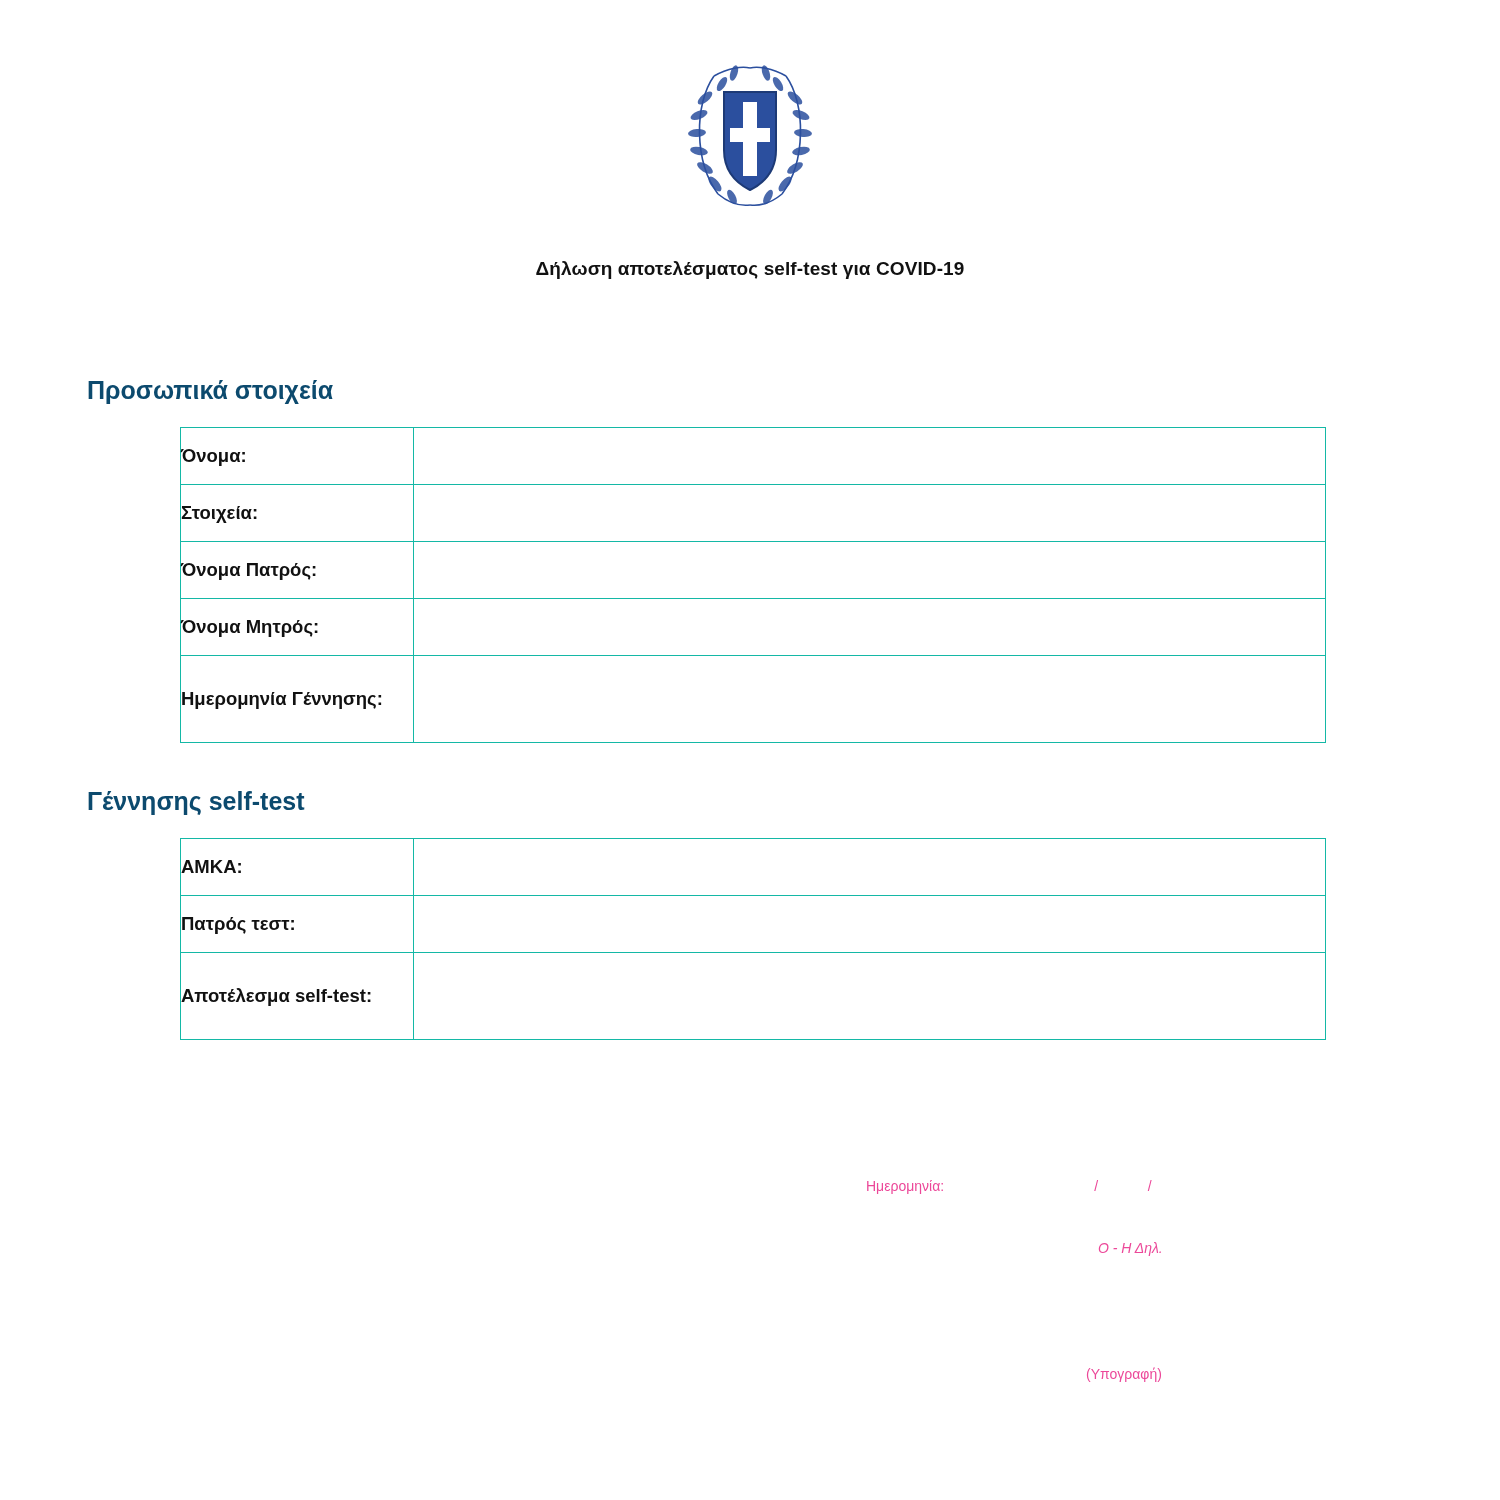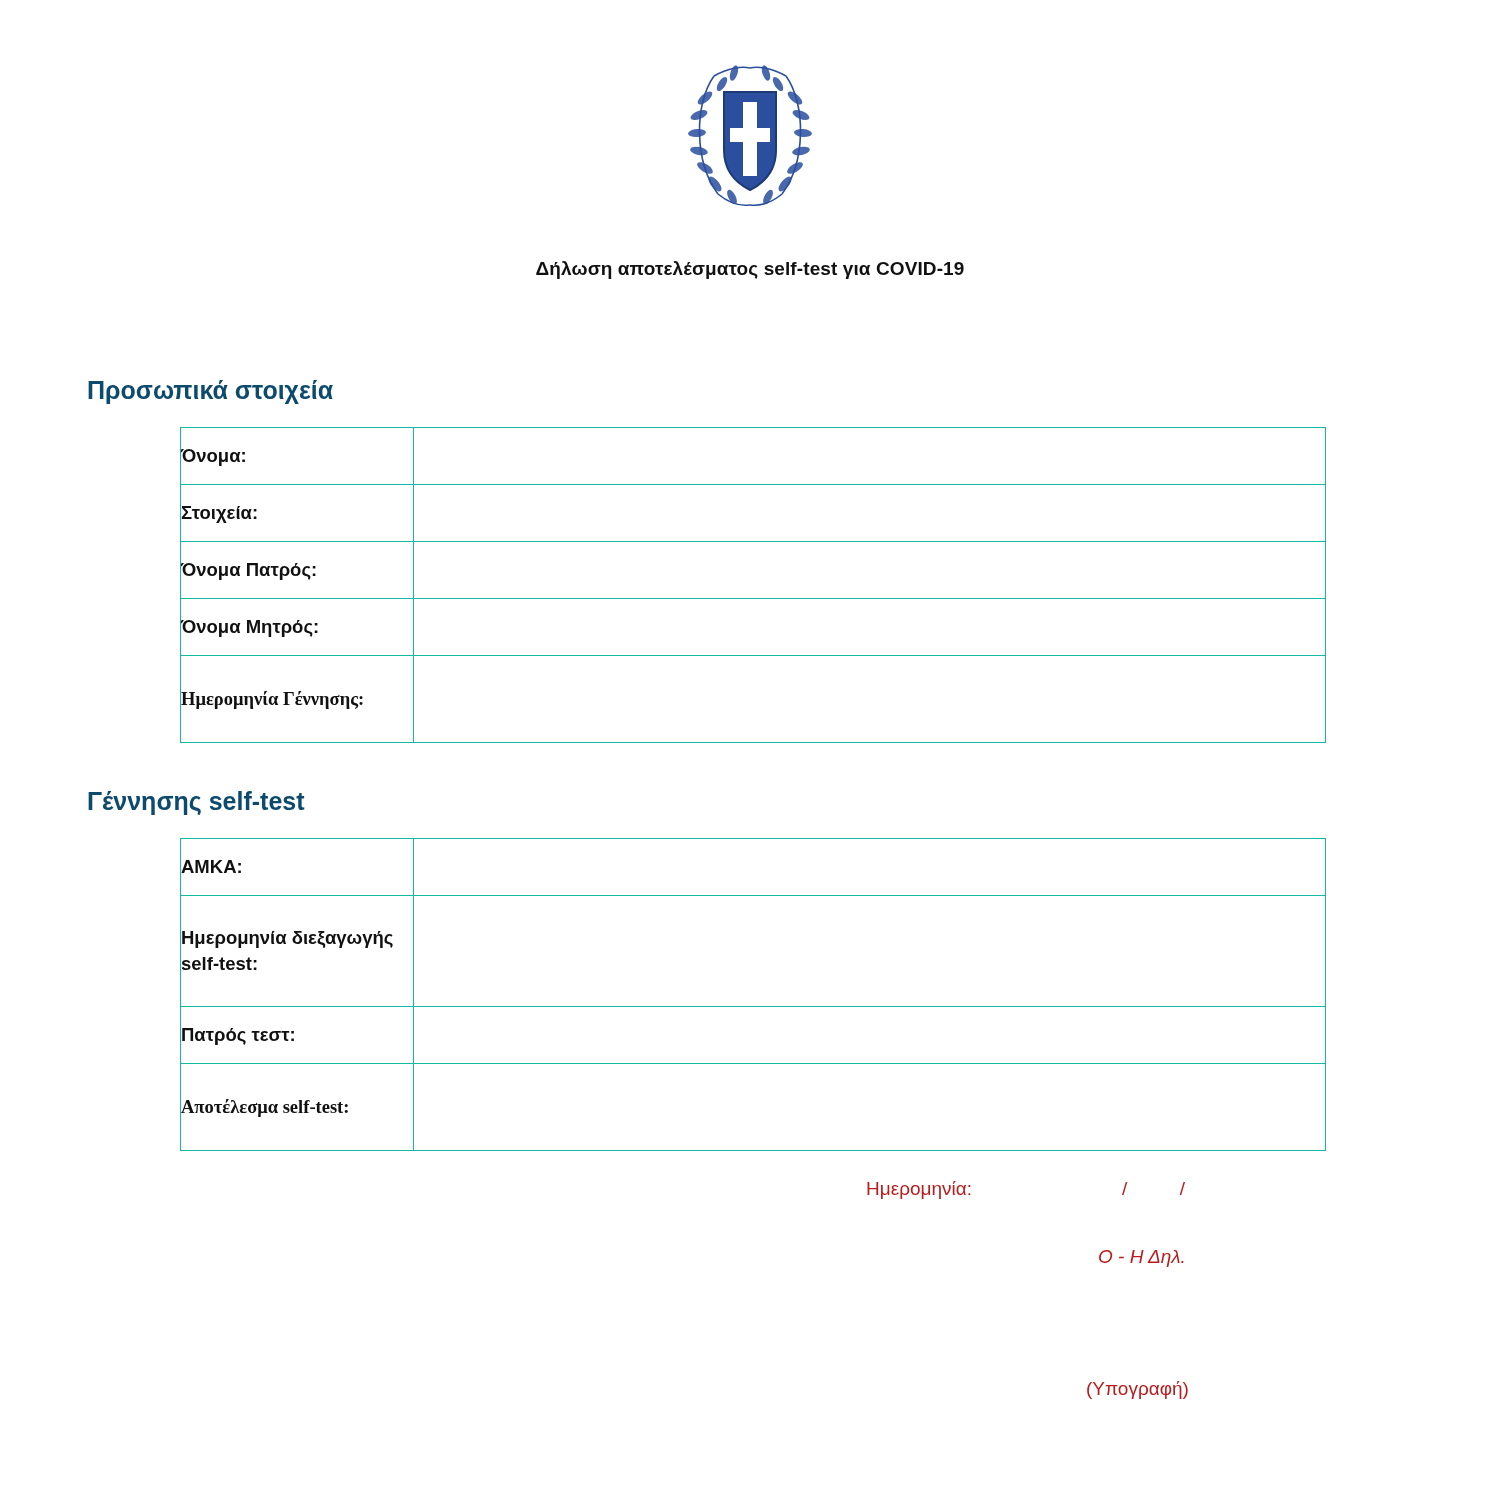--- a/index.html
+++ b/index.html
@@ -76,30 +76,30 @@
     line-height: 1.42;
     color: #111111;
   }
   td.value-cell {
     width: 911px;
     padding: 12px 10px;
     font-size: 18px;
     color: #111111;
   }
   .row-tall td { height: 56px; }
-  .row-xtall td { height: 86px; font-family: Liberation Serif, serif; }
+  .row-xtall td { height: 86px; }
 
   
   .footer-block {
     position: absolute;
     left: 0;
     right: 0;
     top: 1178px;
-    font-size: 19px;
-    color: #b91c1c;
+    font-size: 14px;
+    color: #ec4899;
   }
   .footer-line {
     display: flex;
     align-items: baseline;
   }
   .date-line {
     margin-left: 866px;
   }
   .date-label { white-space: pre; }
   .date-slashes {
@@ -196,24 +196,20 @@
   </table>
 
   <div id="selftest-heading" class="section-heading">Γέννησης self-test</div>
 
   <table class="form-table">
     <tbody>
       <tr class="row-tall">
         <td class="label-cell">ΑΜΚΑ:</td>
         <td class="value-cell"></td>
       </tr>
-      <tr>
-        <td class="label-cell" style="height:110px;">Ημερομηνία διεξαγωγής self-test:</td>
-        <td class="value-cell"></td>
-      </tr>
       <tr class="row-tall">
         <td class="label-cell">Πατρός τεστ:</td>
         <td class="value-cell"></td>
       </tr>
       <tr class="row-xtall">
         <td class="label-cell">Αποτέλεσμα self-test:</td>
         <td class="value-cell"></td>
       </tr>
     </tbody>
   </table>

